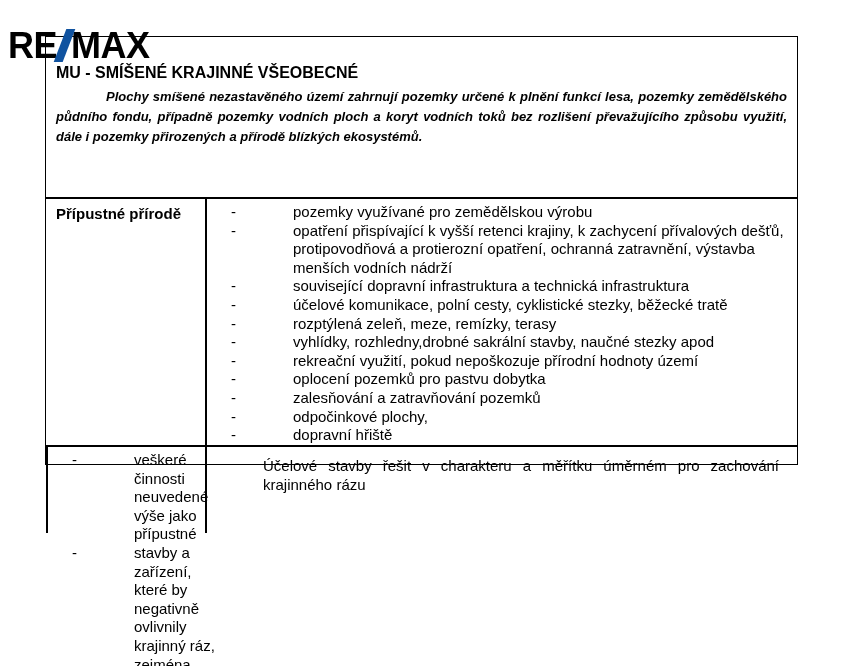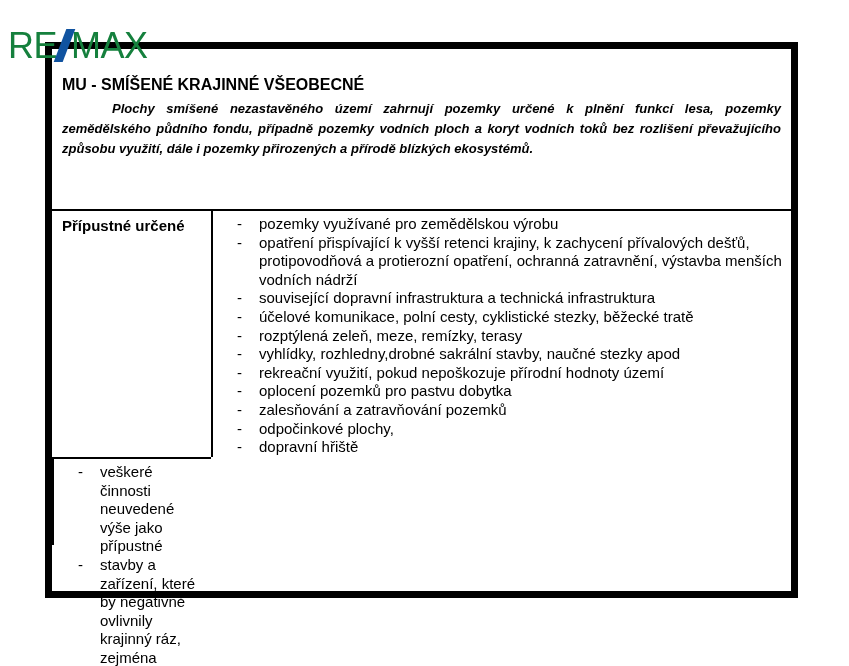--- a/index.html
+++ b/index.html
@@ -2,33 +2,33 @@
 <html><head>
 <meta charset="utf-8">
 <style>
   * { box-sizing: border-box; margin: 0; padding: 0; }
   html, body { width: 849px; height: 666px; background: #ffffff; overflow: hidden; }
   body { font-family: "Liberation Sans", sans-serif; color: #000; position: relative; }
 
   
   .logo {
     position: absolute; left: 8px; top: 28px; z-index: 5;
-    font-weight: normal; font-size: 36px; letter-spacing: -0.5px;
-    color: #15803d; white-space: nowrap; line-height: 36px;
+    font-weight: bold; font-size: 36px; letter-spacing: -0.5px;
+    color: #000000; white-space: nowrap; line-height: 36px;
   }
   .logo .slash {
     display: inline-block; width: 9px; height: 33px;
     background: #1053a0; transform: skewX(-21deg);
     margin: 0 2px 0 3px; vertical-align: -4px;
   }
 
   
   .doc-table {
-    position: absolute; left: 45px; top: 42px; width: 753px; height: 556px;
-    border: 7px solid #000000;
+    position: absolute; left: 45px; top: 36px; width: 753px; height: 429px;
+    border: 1px solid #000000;
     display: grid;
     grid-template-columns: 159px 1fr;
     grid-template-rows: 160px 248px 88px 54px;
   }
   .header-cell {
     grid-column: 1 / 3;
     padding: 26px 10px 0 10px;
     font-weight: bold;
   }
   .doc-title { font-size: 16px; line-height: 20px; margin-bottom: 4px; }
@@ -43,41 +43,41 @@
   }
   .content-cell {
     border-top: 2px solid #000;
     border-left: 2px solid #000;
     padding: 4px 8px 0 24px;
     font-size: 15px;
   }
   ul.dash-list { list-style: none; }
   ul.dash-list li { display: flex; line-height: 18.6px; }
   ul.dash-list .dash { flex: 0 0 22px; width: 22px; }
-  ul.dash-list .li-text { flex: 1 1 auto; }
+  ul.dash-list .li-text { flex: 1 1 auto; margin-left: 40px; }
   .content-text {
     padding-left: 32px; padding-right: 10px; padding-top: 5px;
     text-align: justify; line-height: 19px;
   }
 </style>
 </head>
 <body>
 
 <div class="logo">
   <span>RE</span><span class="slash"></span><span>MAX</span>
 </div>
 
 <div class="doc-table">
 
   <div class="header-cell">
     <div class="doc-title">MU - SMÍŠENÉ KRAJINNÉ VŠEOBECNÉ</div>
     <div class="doc-intro">Plochy smíšené nezastavěného území zahrnují pozemky určené k plnění funkcí lesa, pozemky zemědělského půdního fondu, případně pozemky vodních ploch a koryt vodních toků bez rozlišení převažujícího způsobu využití, dále i pozemky přirozených a přírodě blízkých ekosystémů.</div>
   </div>
 
-  <div class="label-cell">Přípustné určené</div>
+  <div class="label-cell">Přípustné přírodě</div>
   <div class="content-cell">
     <ul class="dash-list">
       <li>
           <span class="dash">-</span>
           <span class="li-text">pozemky využívané pro zemědělskou výrobu</span>
         </li>
       <li>
           <span class="dash">-</span>
           <span class="li-text">opatření přispívající k vyšší retenci krajiny, k zachycení přívalových dešťů, protipovodňová a protierozní opatření, ochranná zatravnění, výstavba menších vodních nádrží</span>
         </li>
@@ -126,14 +126,17 @@
           <span class="dash">-</span>
           <span class="li-text">veškeré činnosti neuvedené výše jako přípustné</span>
         </li>
       <li>
           <span class="dash">-</span>
           <span class="li-text">stavby a zařízení, které by negativně ovlivnily krajinný ráz, zejména fotovoltaické elektrárny</span>
         </li>
     </ul>
   </div>
 
+  <div class="content-cell">
+    <div class="content-text">Účelové stavby řešit v charakteru a měřítku úměrném pro zachování krajinného rázu</div>
+  </div>
 
 </div>
 
 </body></html>

